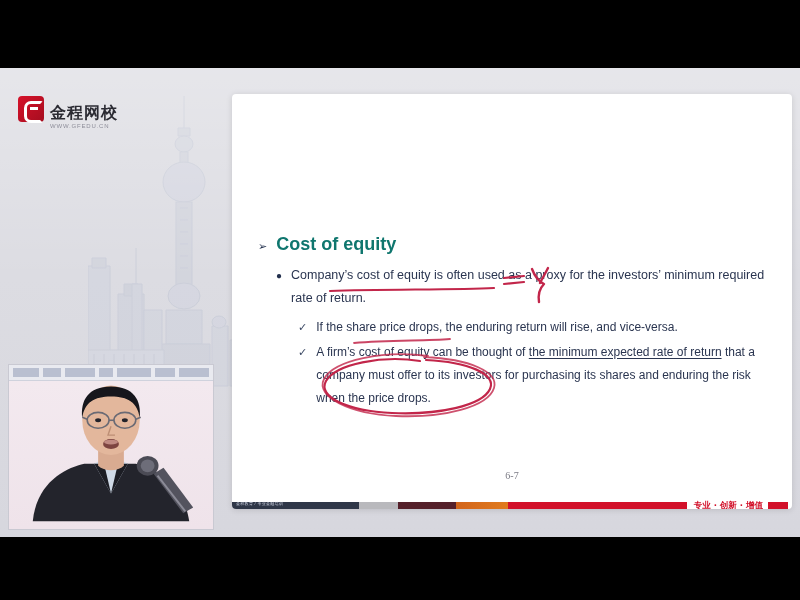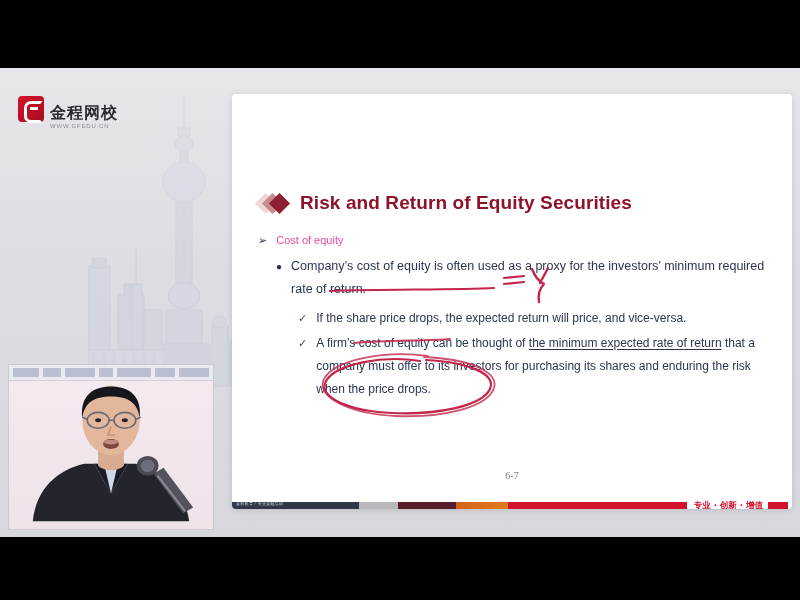--- a/index.html
+++ b/index.html
@@ -156,21 +156,21 @@
     position: absolute;
     left: 26px; top: 140px; right: 18px;
     color: #1e2a44;
   }
 
   .lvl1 {
     display: flex; gap: 9px; align-items: baseline;
     margin-bottom: 9px;
   }
   .lvl1 .bullet { color: #22304d; font-size: 11px; flex: 0 0 auto; line-height: 1; }
-  .lvl1 .txt { font-size: 11px; font-weight: 400; color: #ec4899; }
+  .lvl1 .txt { font-size: 18px; font-weight: 700; color: #0f766e; }
 
   .lvl2 {
     display: flex; gap: 9px; align-items: baseline;
     margin: 0 0 6px 18px;
   }
   .lvl2 .bullet { color: #22304d; font-size: 10px; flex: 0 0 auto; line-height: 1; }
   .lvl2 .txt { font-size: 12.5px; color: #2a3550; line-height: 1.85; }
 
   .lvl3 {
     display: flex; gap: 9px; align-items: baseline;
@@ -322,44 +322,36 @@
           <ellipse cx="140" cy="94" rx="11" ry="10" fill="#4b4b55"></ellipse>
           <ellipse cx="140" cy="94" rx="7" ry="6.4" fill="#6d6d79"></ellipse>
           <path d="M146 102 L176 142 L186 136 L156 96 Z" fill="#53535e"></path>
           <path d="M150 104 L178 140" stroke="#8b8b97" stroke-width="2" fill="none"></path>
         </g>
       </svg>
     </div>
 
     <div id="slide">
 
-      <div class="slide-title">
-        <span class="diamonds">
-          <span class="d1"></span>
-            <span class="d2"></span>
-            <span class="d3"></span>
-        </span>
-        <h1>Risk and Return of Equity Securities</h1>
-      </div>
 
       <div class="slide-body">
 
         <div class="lvl1">
           <span class="bullet">➢</span>
           <span class="txt">Cost of equity</span>
         </div>
 
         <div class="lvl2">
           <span class="bullet">●</span>
           <span class="txt">Company’s cost of equity is often used as a proxy for the investors’ minimum required rate of return.</span>
         </div>
 
         <div class="lvl3">
           <span class="bullet">✓</span>
-          <span class="txt">If the share price drops, the expected return will price, and vice-versa.</span>
+          <span class="txt">If the share price drops, the enduring return will rise, and vice-versa.</span>
         </div>
 
         <div class="lvl3">
           <span class="bullet">✓</span>
           <span class="txt"><span>A firm’s cost of equity can be thought of </span><span class="uline">the minimum expected rate of return</span><span> that a company must offer to its investors for purchasing its shares and enduring the risk when the price drops.</span></span>
         </div>
       </div>
 
       <svg id="ink" viewBox="0 0 560 415">
         <g stroke="#c2264a" fill="none" stroke-linecap="round" stroke-linejoin="round">

